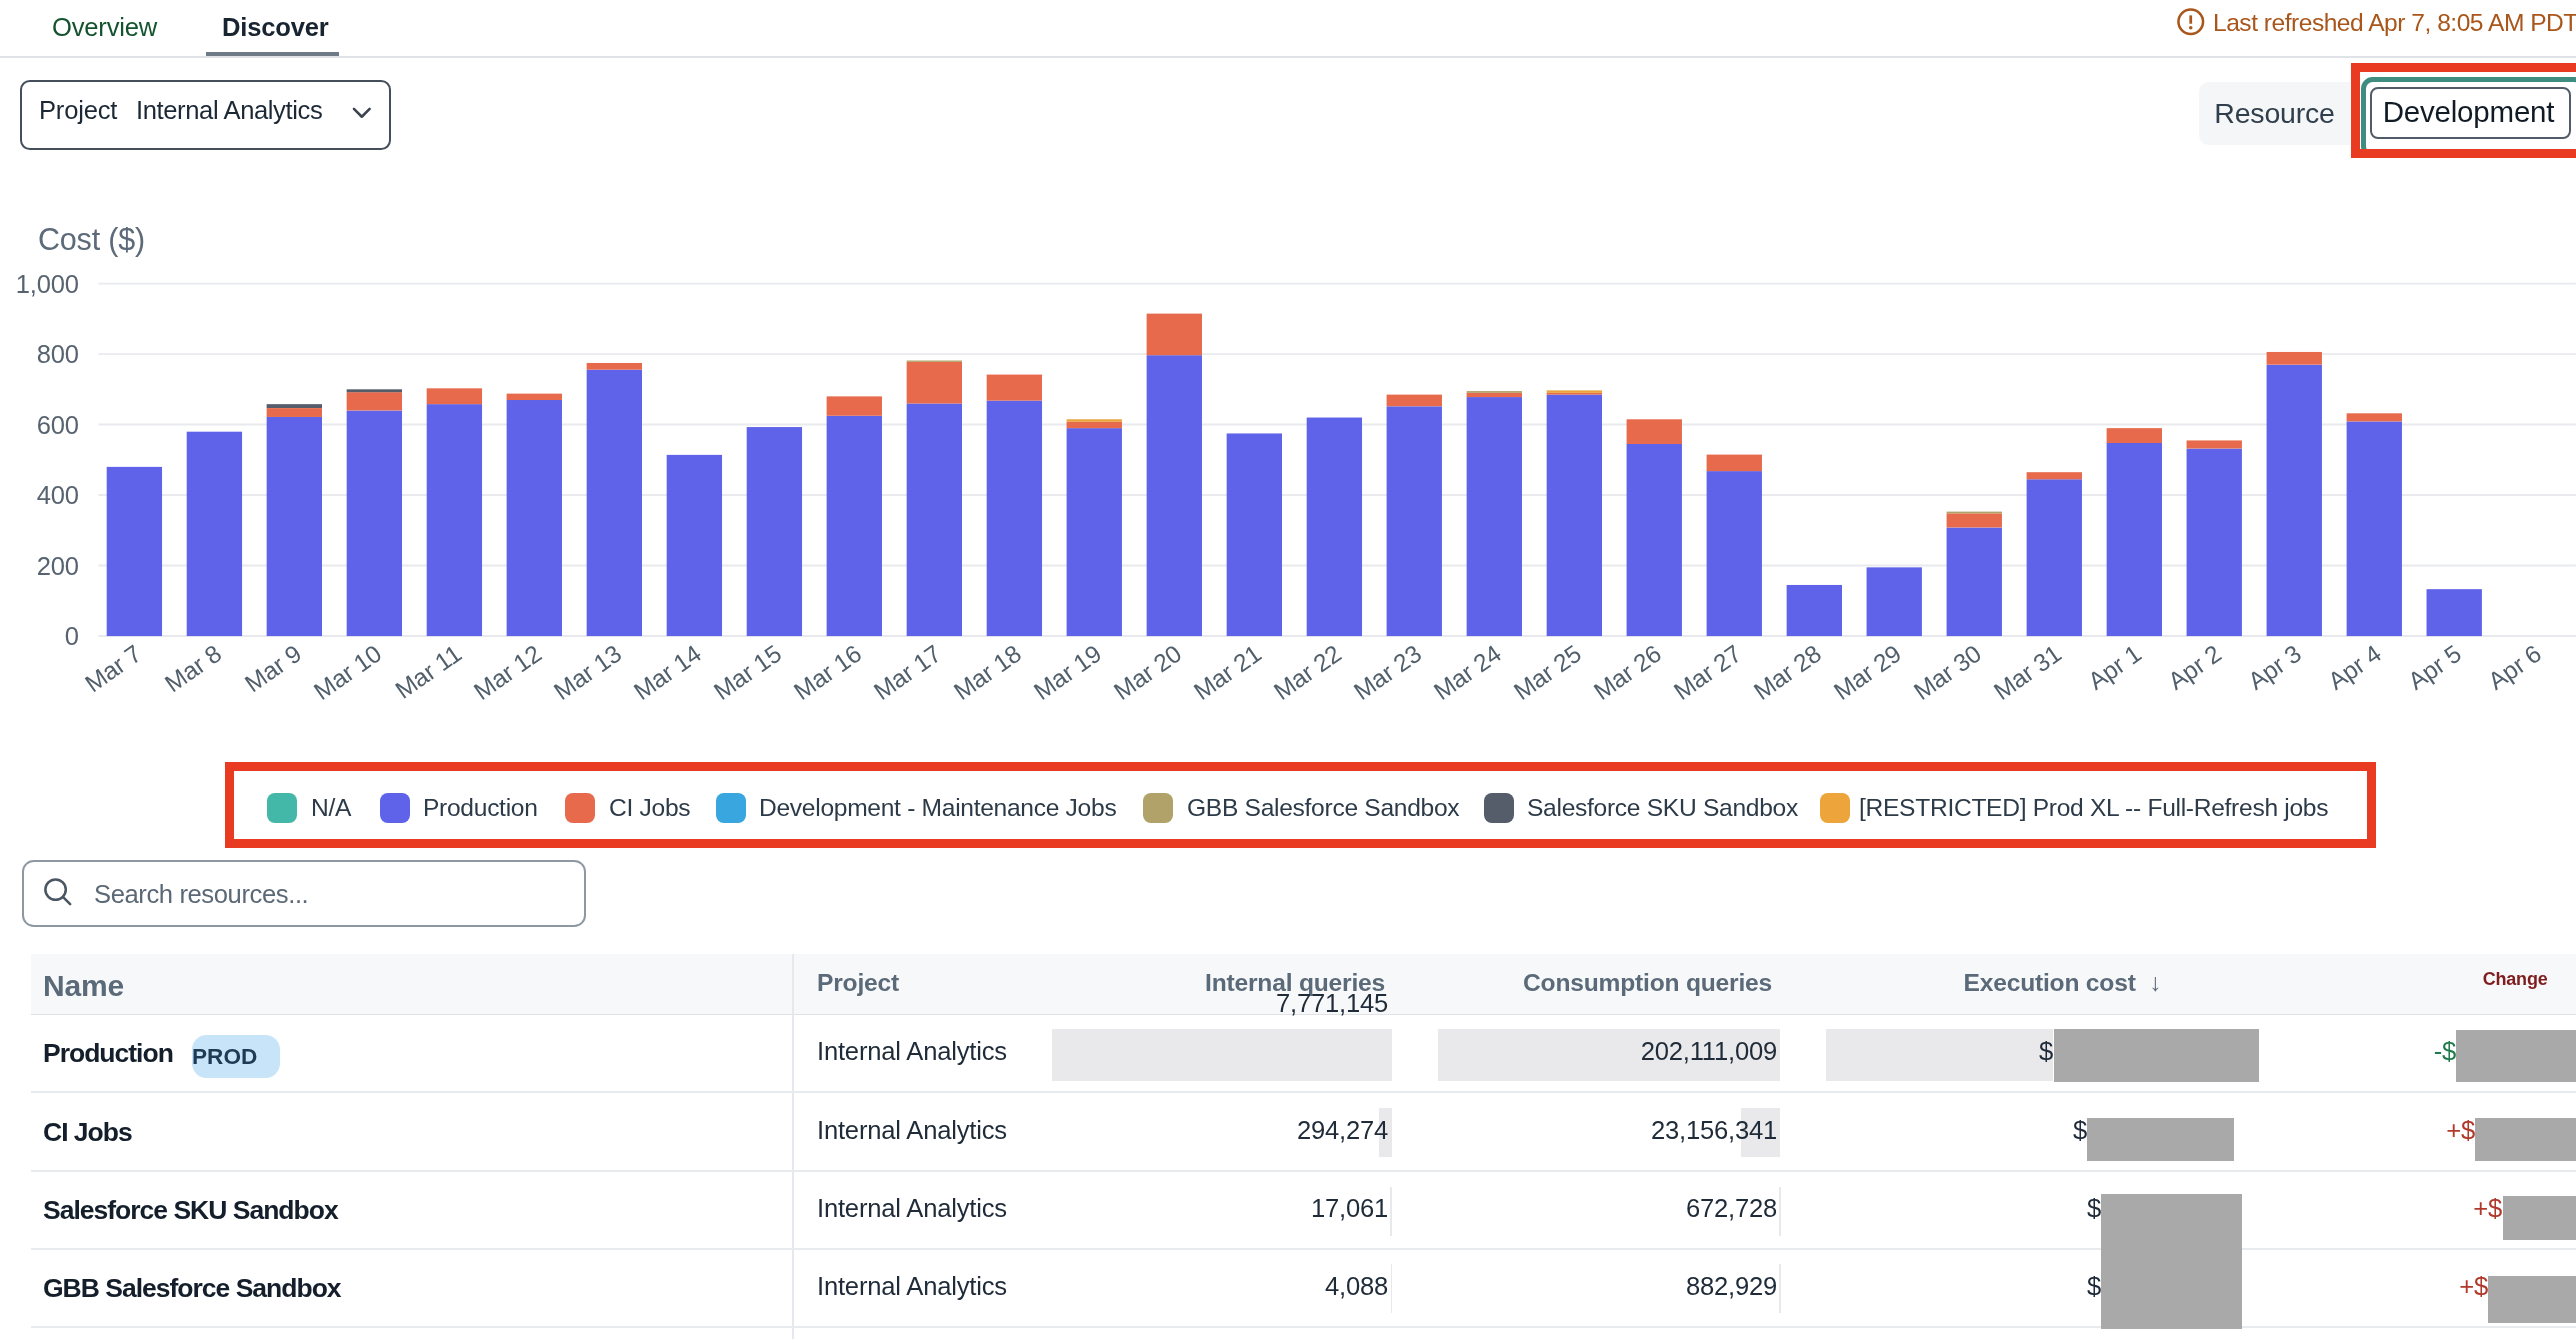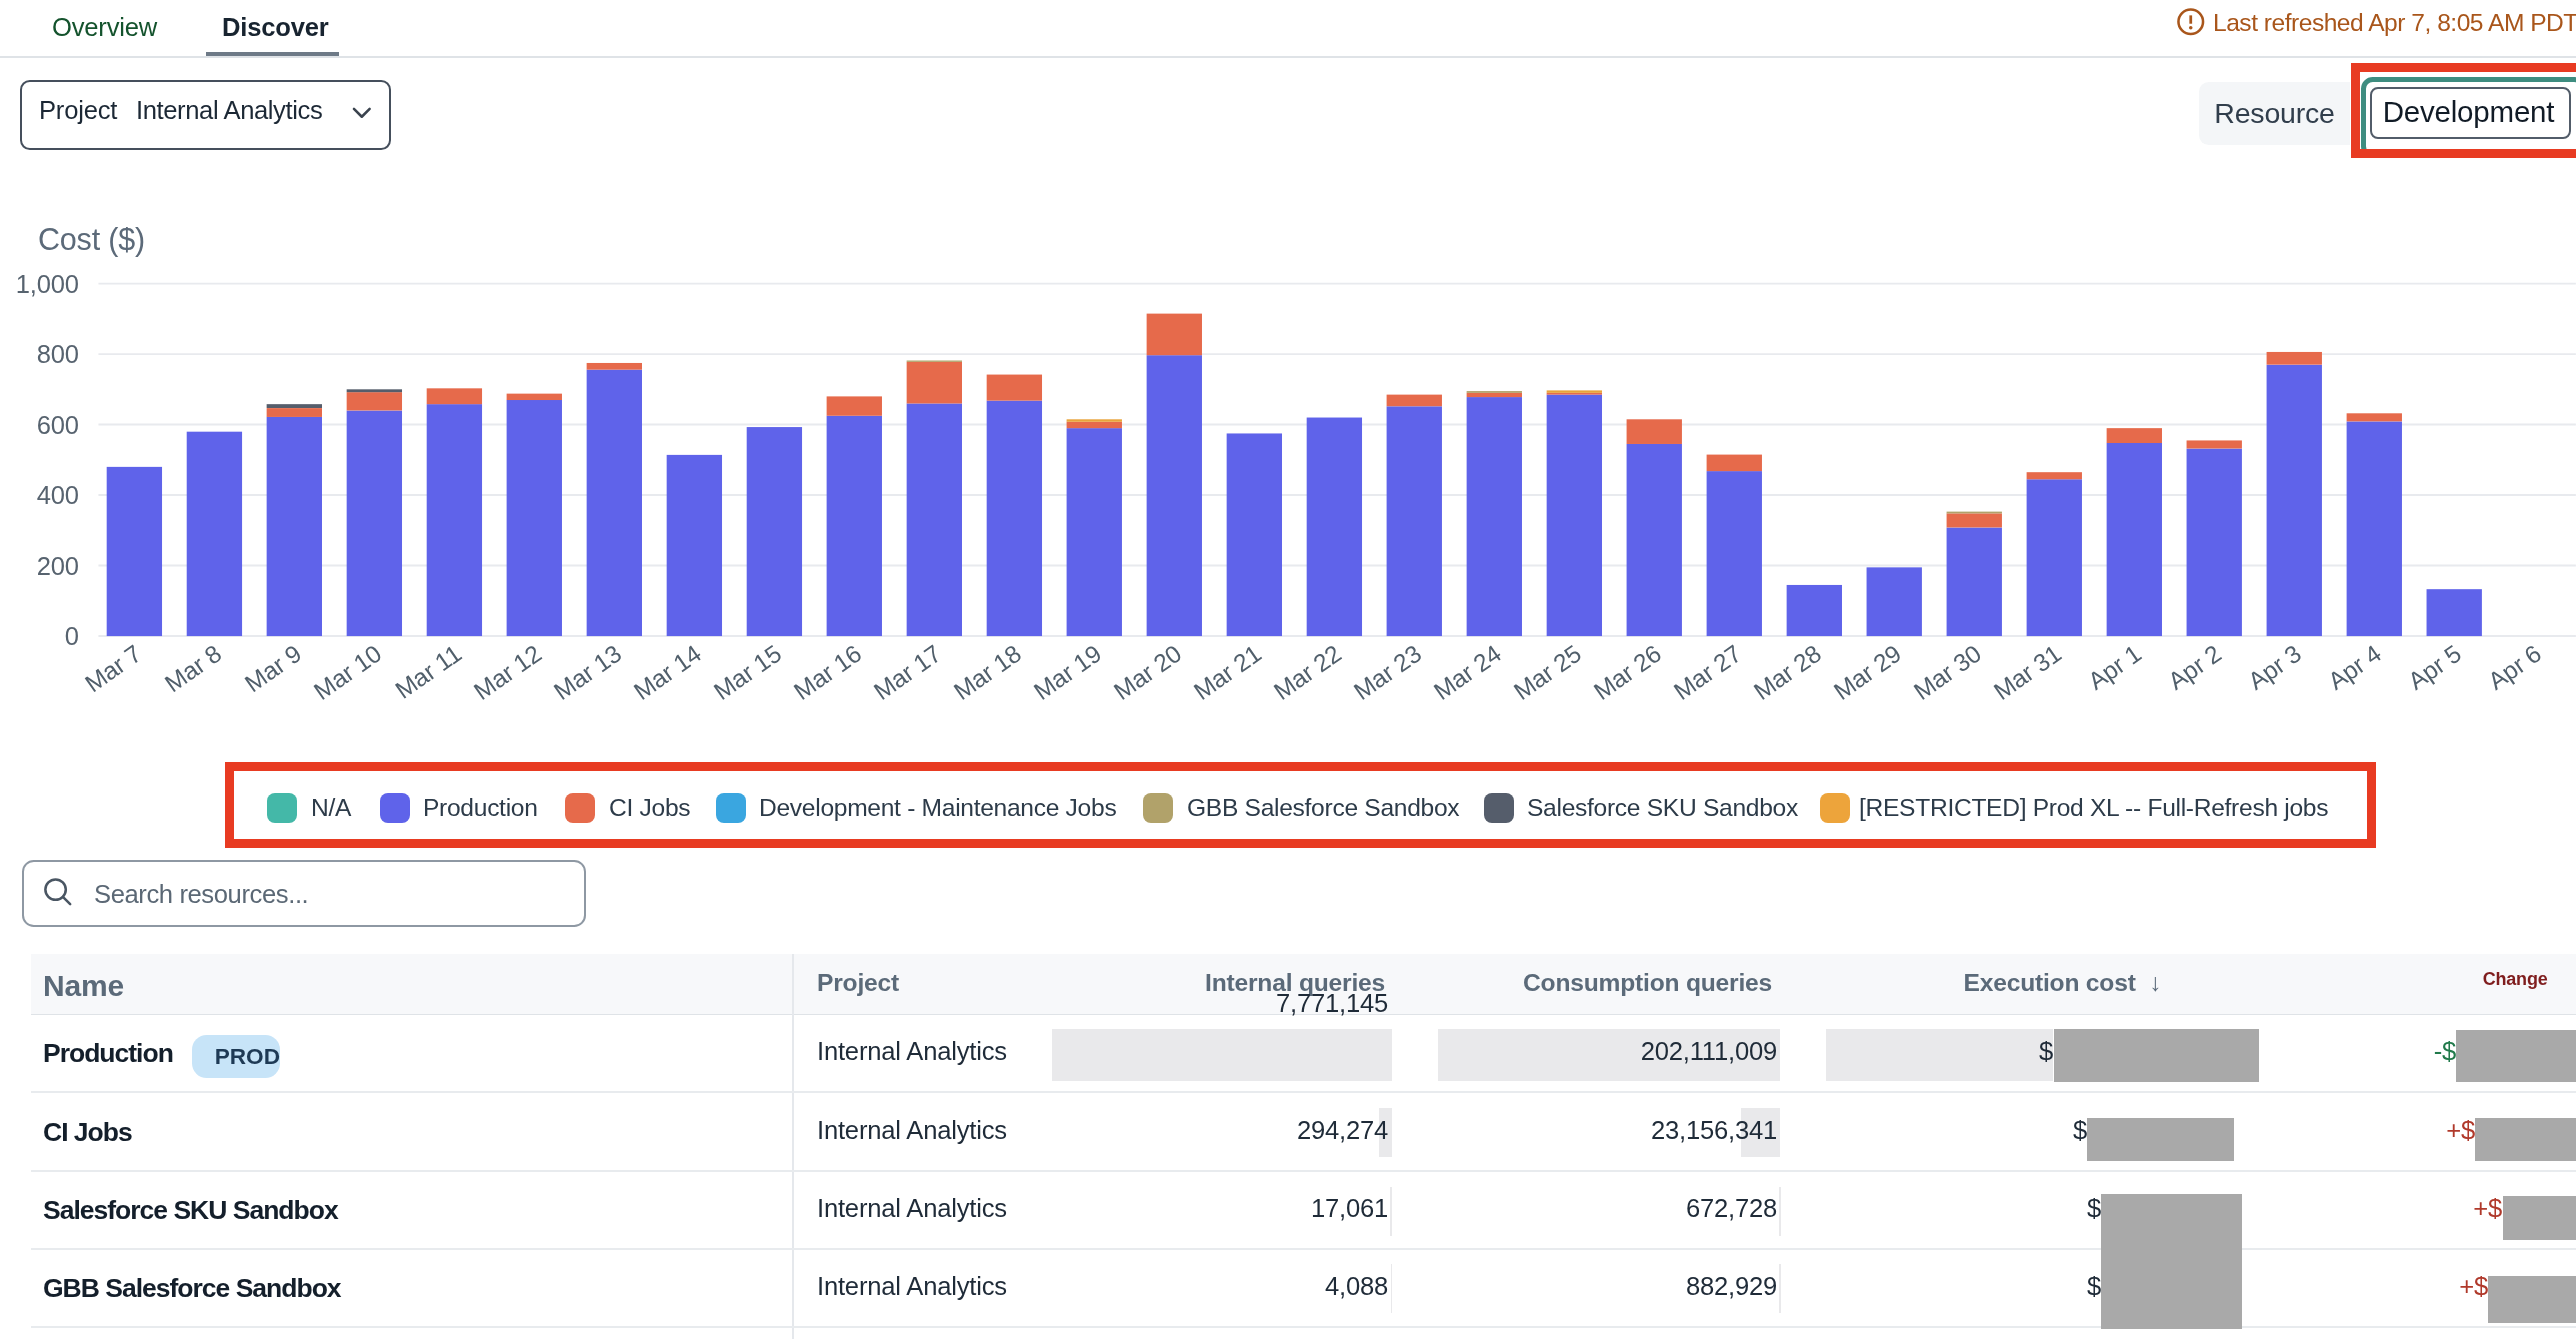--- a/index.html
+++ b/index.html
@@ -181,21 +181,21 @@
 <div class="rowline" style="top:1091px;"></div>
 <div class="rowline" style="top:1170px;"></div>
 <div class="rowline" style="top:1248px;"></div>
 <div class="rowline" style="top:1326px;"></div>
 
 <div class="bar" style="left:1052px;top:1029px;width:340px;height:52px;"></div>
 <div class="bar" style="left:1438px;top:1029px;width:342px;height:52px;"></div>
 <div class="bar" style="left:1826px;top:1029px;width:227px;height:52px;"></div>
 <div class="name" style="left:43px;top:1038px;">Production</div>
 <div class="abs" style="left:192px;top:1035px;width:88px;height:43px;background:#c7e4f8;border-radius:14.7px;"></div>
-<div class="abs" style="left:192px;top:1035px;width:88px;height:43px;font-size:22.6px;font-weight:bold;color:#1e3a55;text-align:right;line-height:43px;letter-spacing:0;">PROD</div>
+<div class="abs" style="left:192px;top:1035px;width:88px;height:43px;font-size:22.6px;font-weight:bold;color:#1e3a55;text-align:left;line-height:43px;letter-spacing:0;">PROD</div>
 <div class="cell" style="left:817px;top:1036px;">Internal Analytics</div>
 <div class="cell abs r" style="right:1188px;top:988px;">7,771,145</div>
 <div class="cell abs r" style="right:799px;top:1036px;">202,111,009</div>
 <div class="cell abs r" style="right:523px;top:1036px;">$</div>
 <div class="redact" style="left:2054px;top:1029px;width:205px;height:53px;"></div>
 <div class="cell abs r" style="right:120px;top:1036px;color:#217a4b;">-$</div>
 <div class="redact" style="left:2456px;top:1030px;width:120px;height:52px;"></div>
 
 <div class="bar" style="left:1379px;top:1108px;width:12.8px;height:49px;"></div>
 <div class="bar" style="left:1741px;top:1108px;width:39px;height:49px;"></div>

